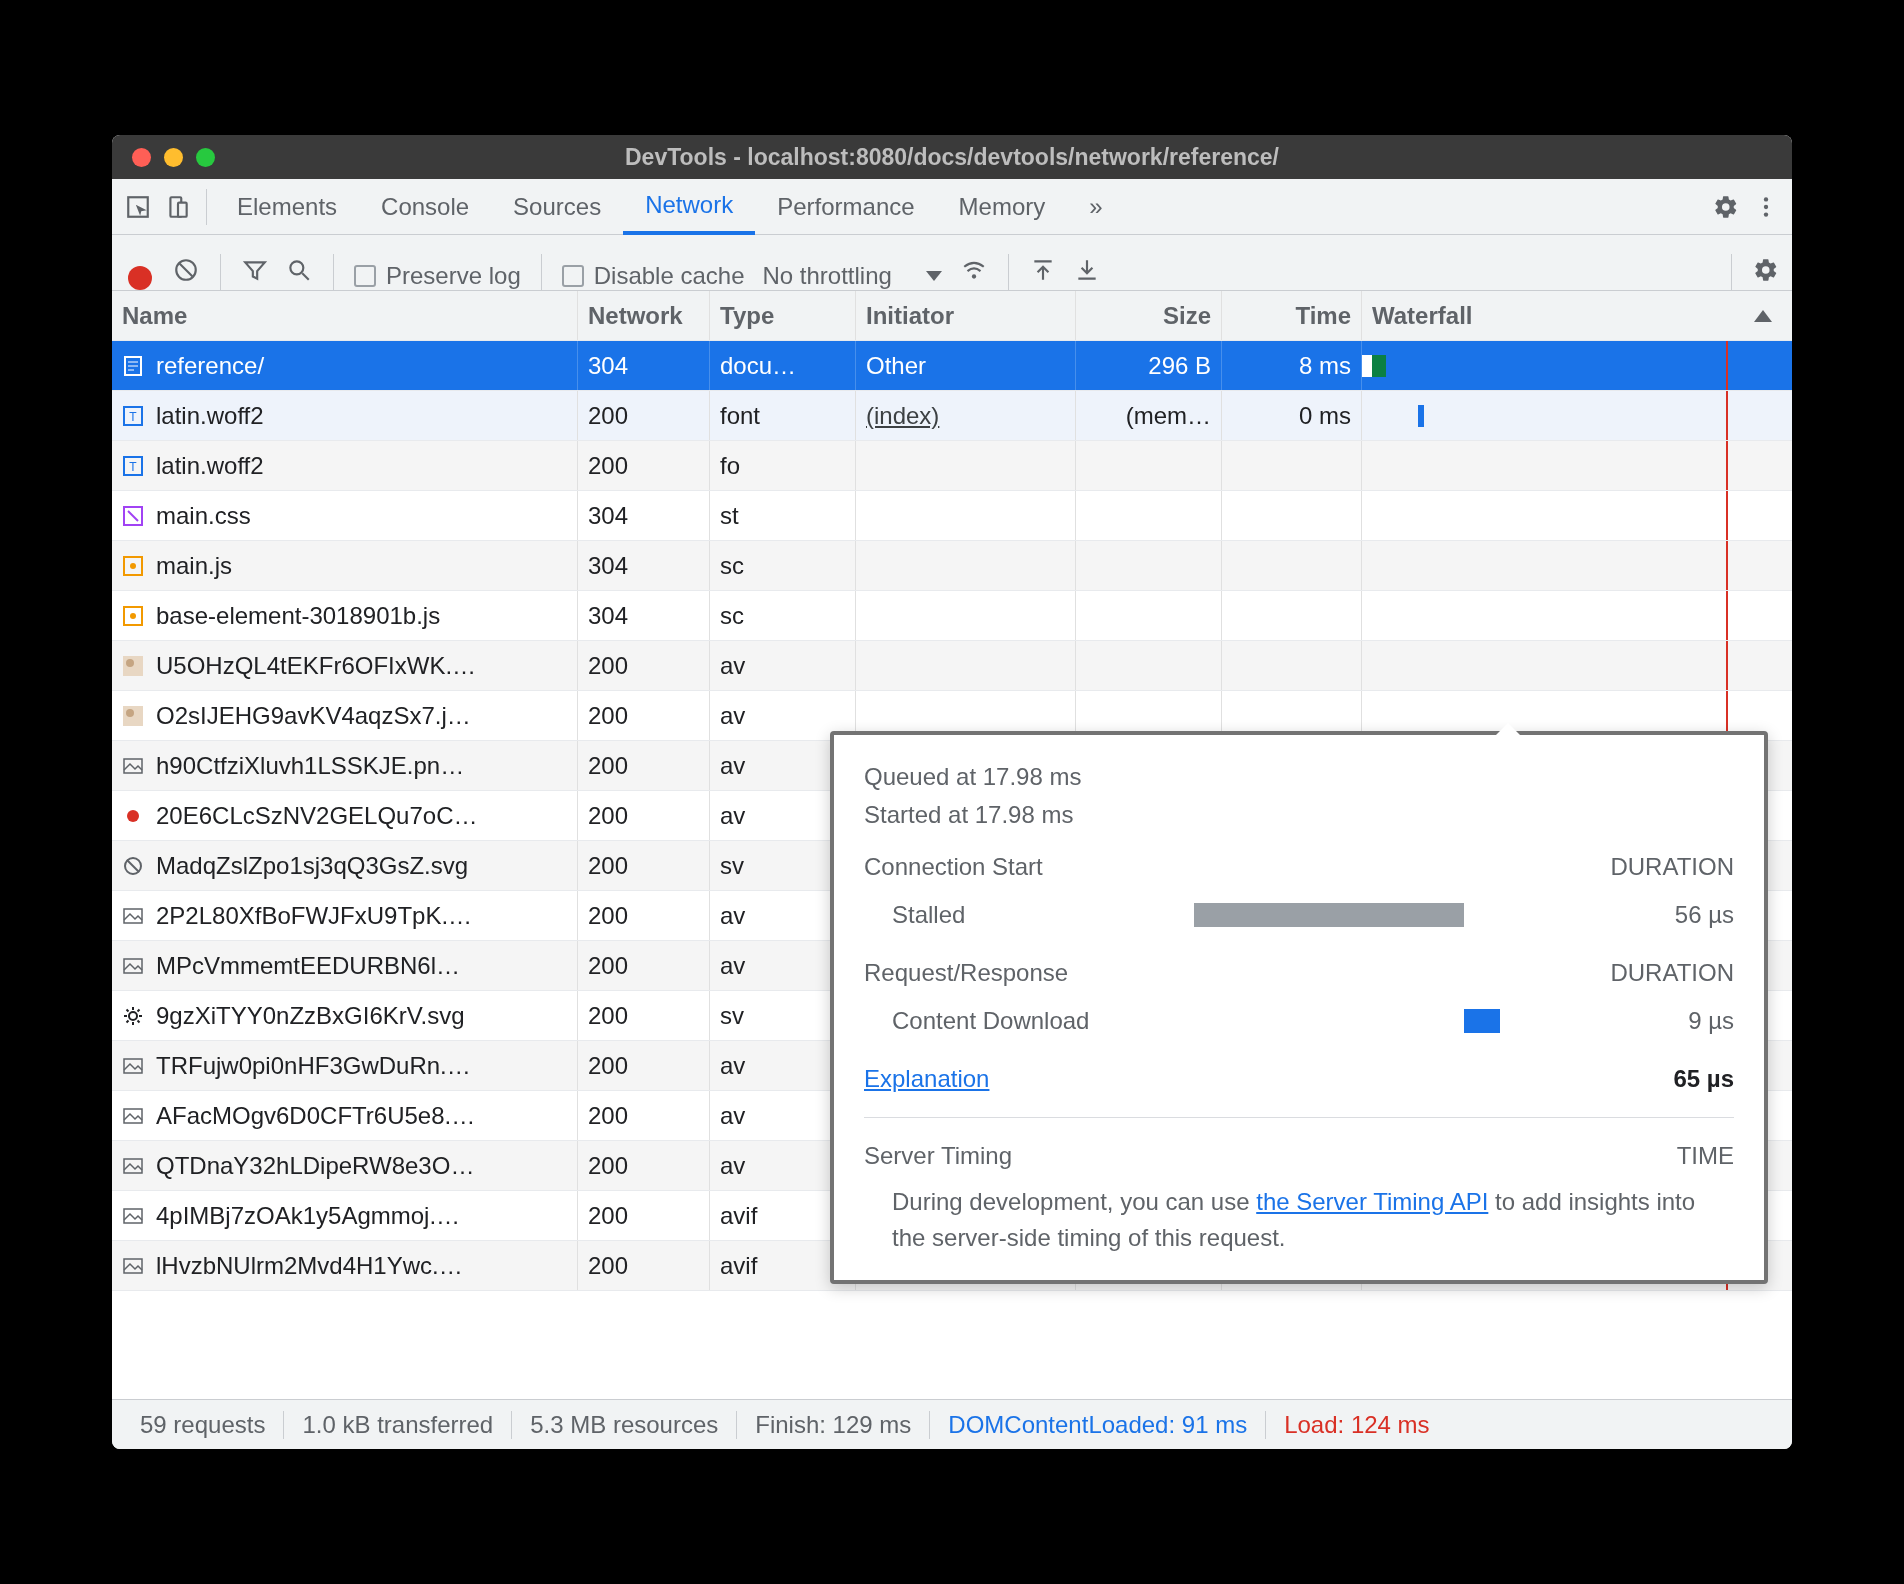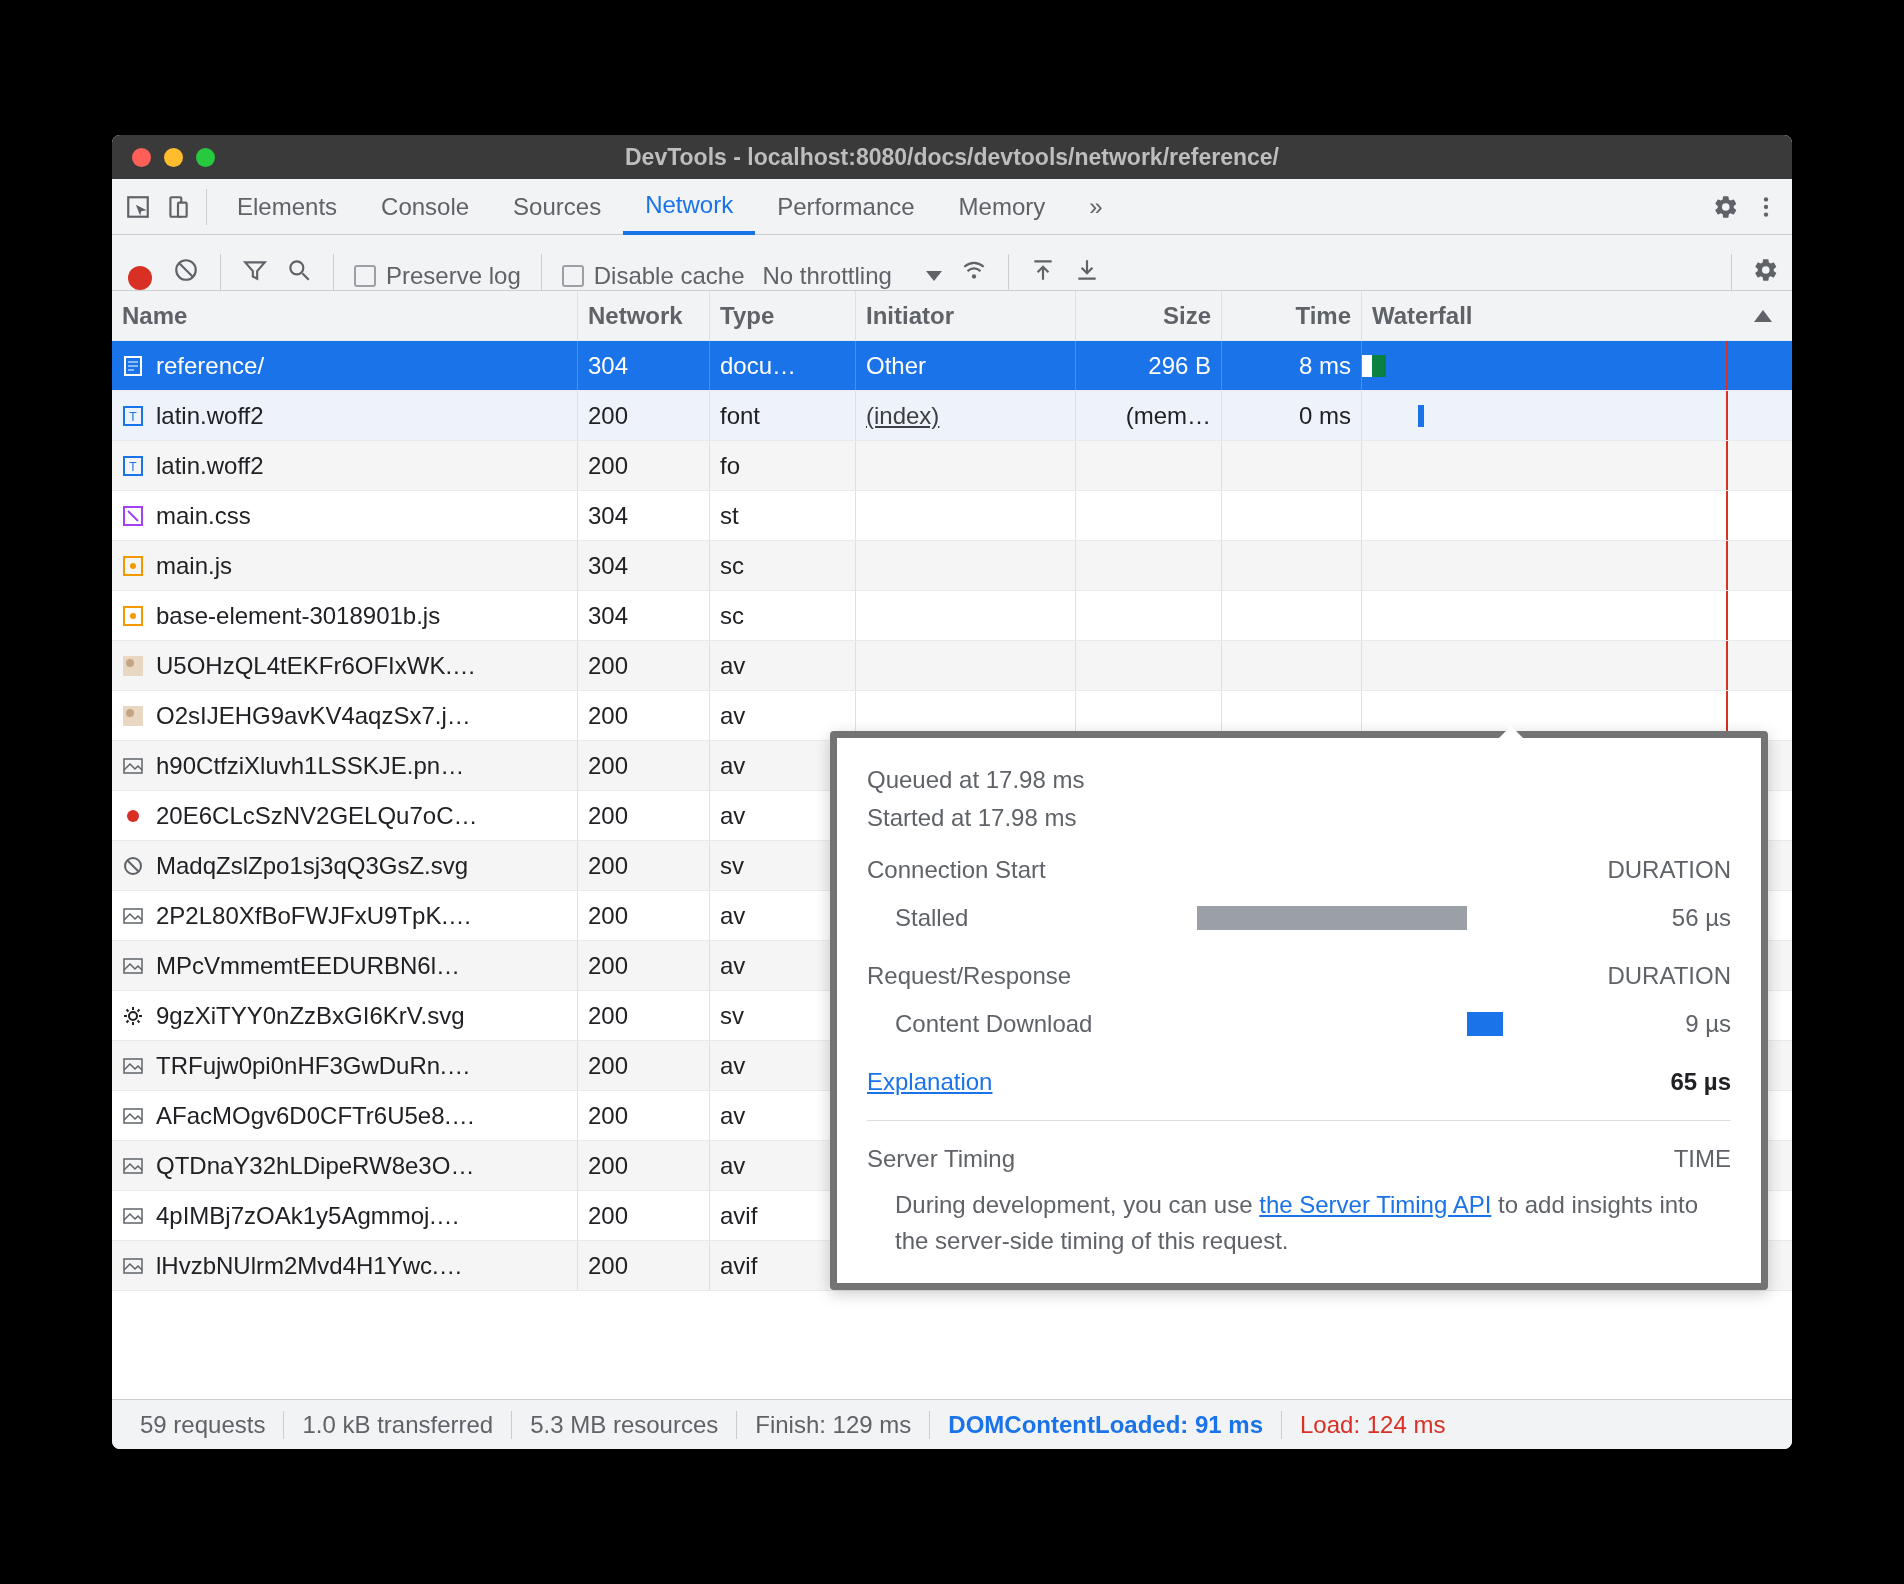--- a/index.html
+++ b/index.html
@@ -232,21 +232,21 @@
     width: 2px;
     background: #d93025;
   }
   
   .timing-popup {
     position: absolute;
     top: 440px;
     left: 718px;
     width: 938px;
     background: #fff;
-    border: 7px solid #737373;
+    border: 4px solid #737373;
     border-radius: 4px;
     box-shadow: 0 4px 16px rgba(0,0,0,0.2);
     padding: 28px 30px 24px 30px;
     font-size: 24px;
     color: #5f6368;
     z-index: 10;
   }
   .timing-popup .line {
     margin-bottom: 10px;
   }
@@ -318,21 +318,21 @@
     font-size: 24px;
     color: #5f6368;
     padding: 0 10px;
     gap: 0;
   }
   .footer span {
     padding: 0 18px;
     border-right: 1px solid #cacdd1;
   }
   .footer span:last-child { border-right: none; }
-  .footer .dcl { color: #1a73e8; font-weight: bold; }
+  .footer .dcl { color: #1a73e8; }
   .footer .load { color: #d93025; }
 </style>
 </head>
 <body>
 
 <div class="window">
 
   <div class="titlebar">
     <div class="traffic-lights">
       <div class="traffic-light tl-red"></div>

